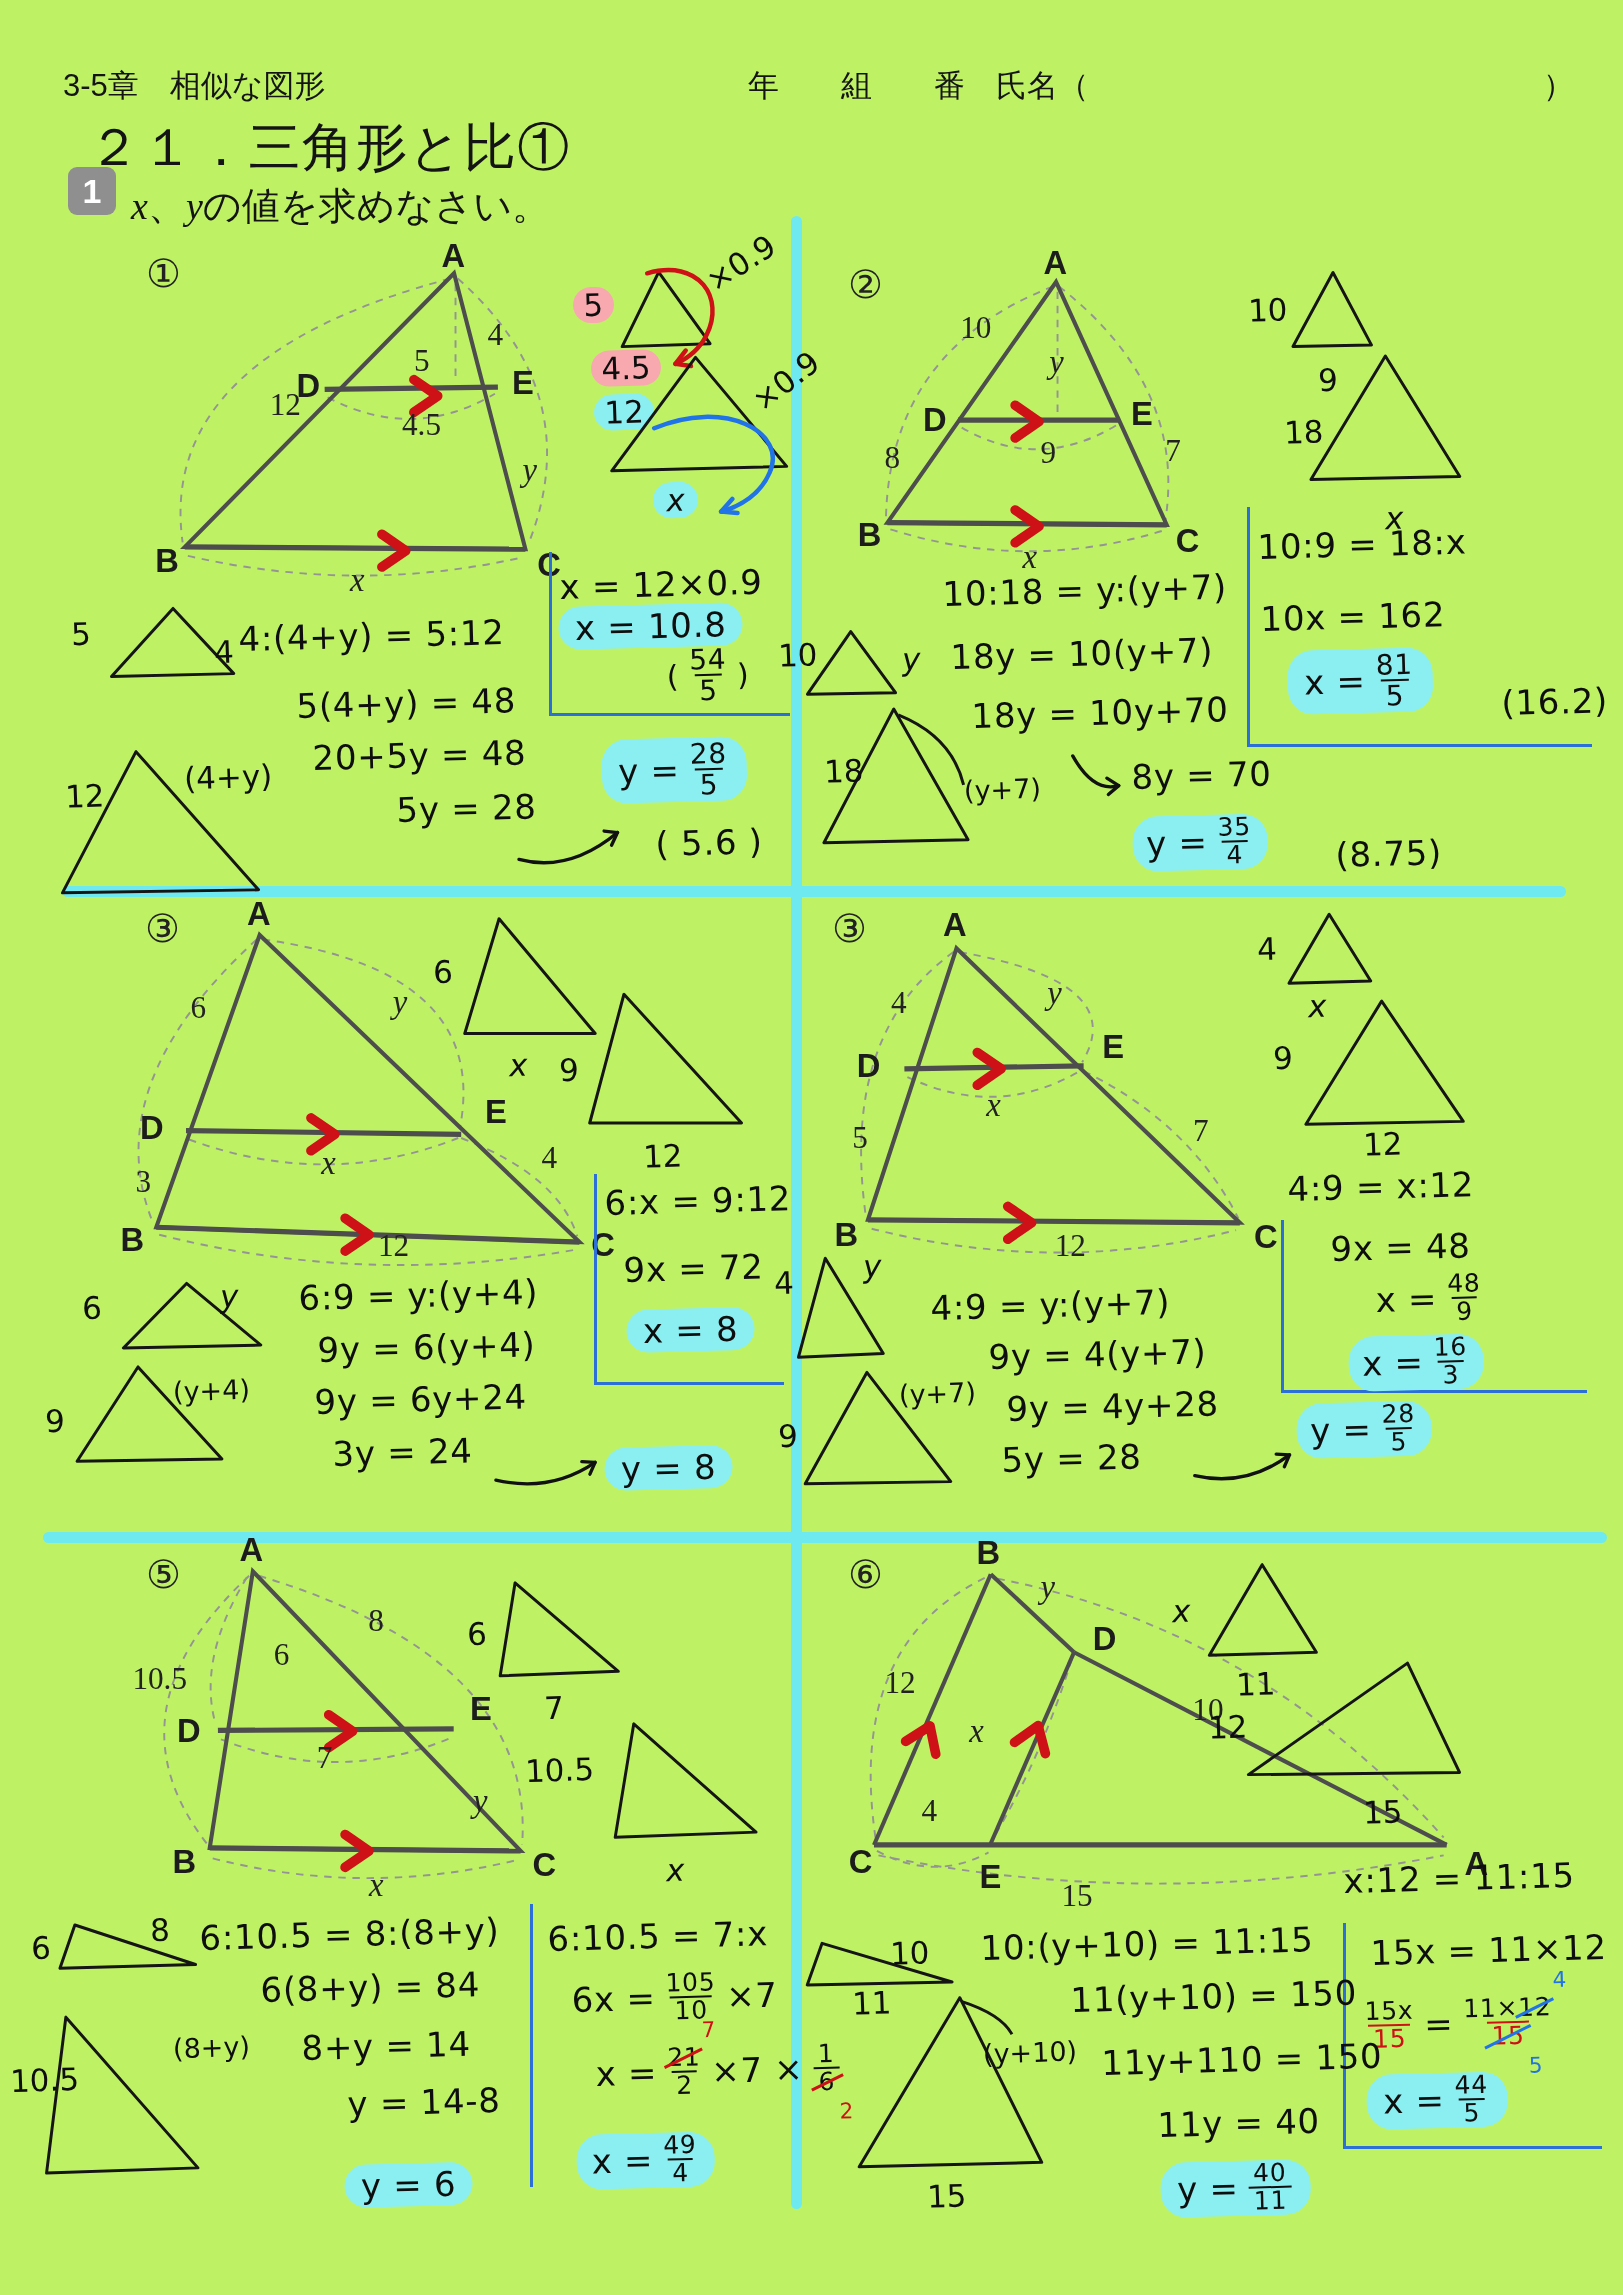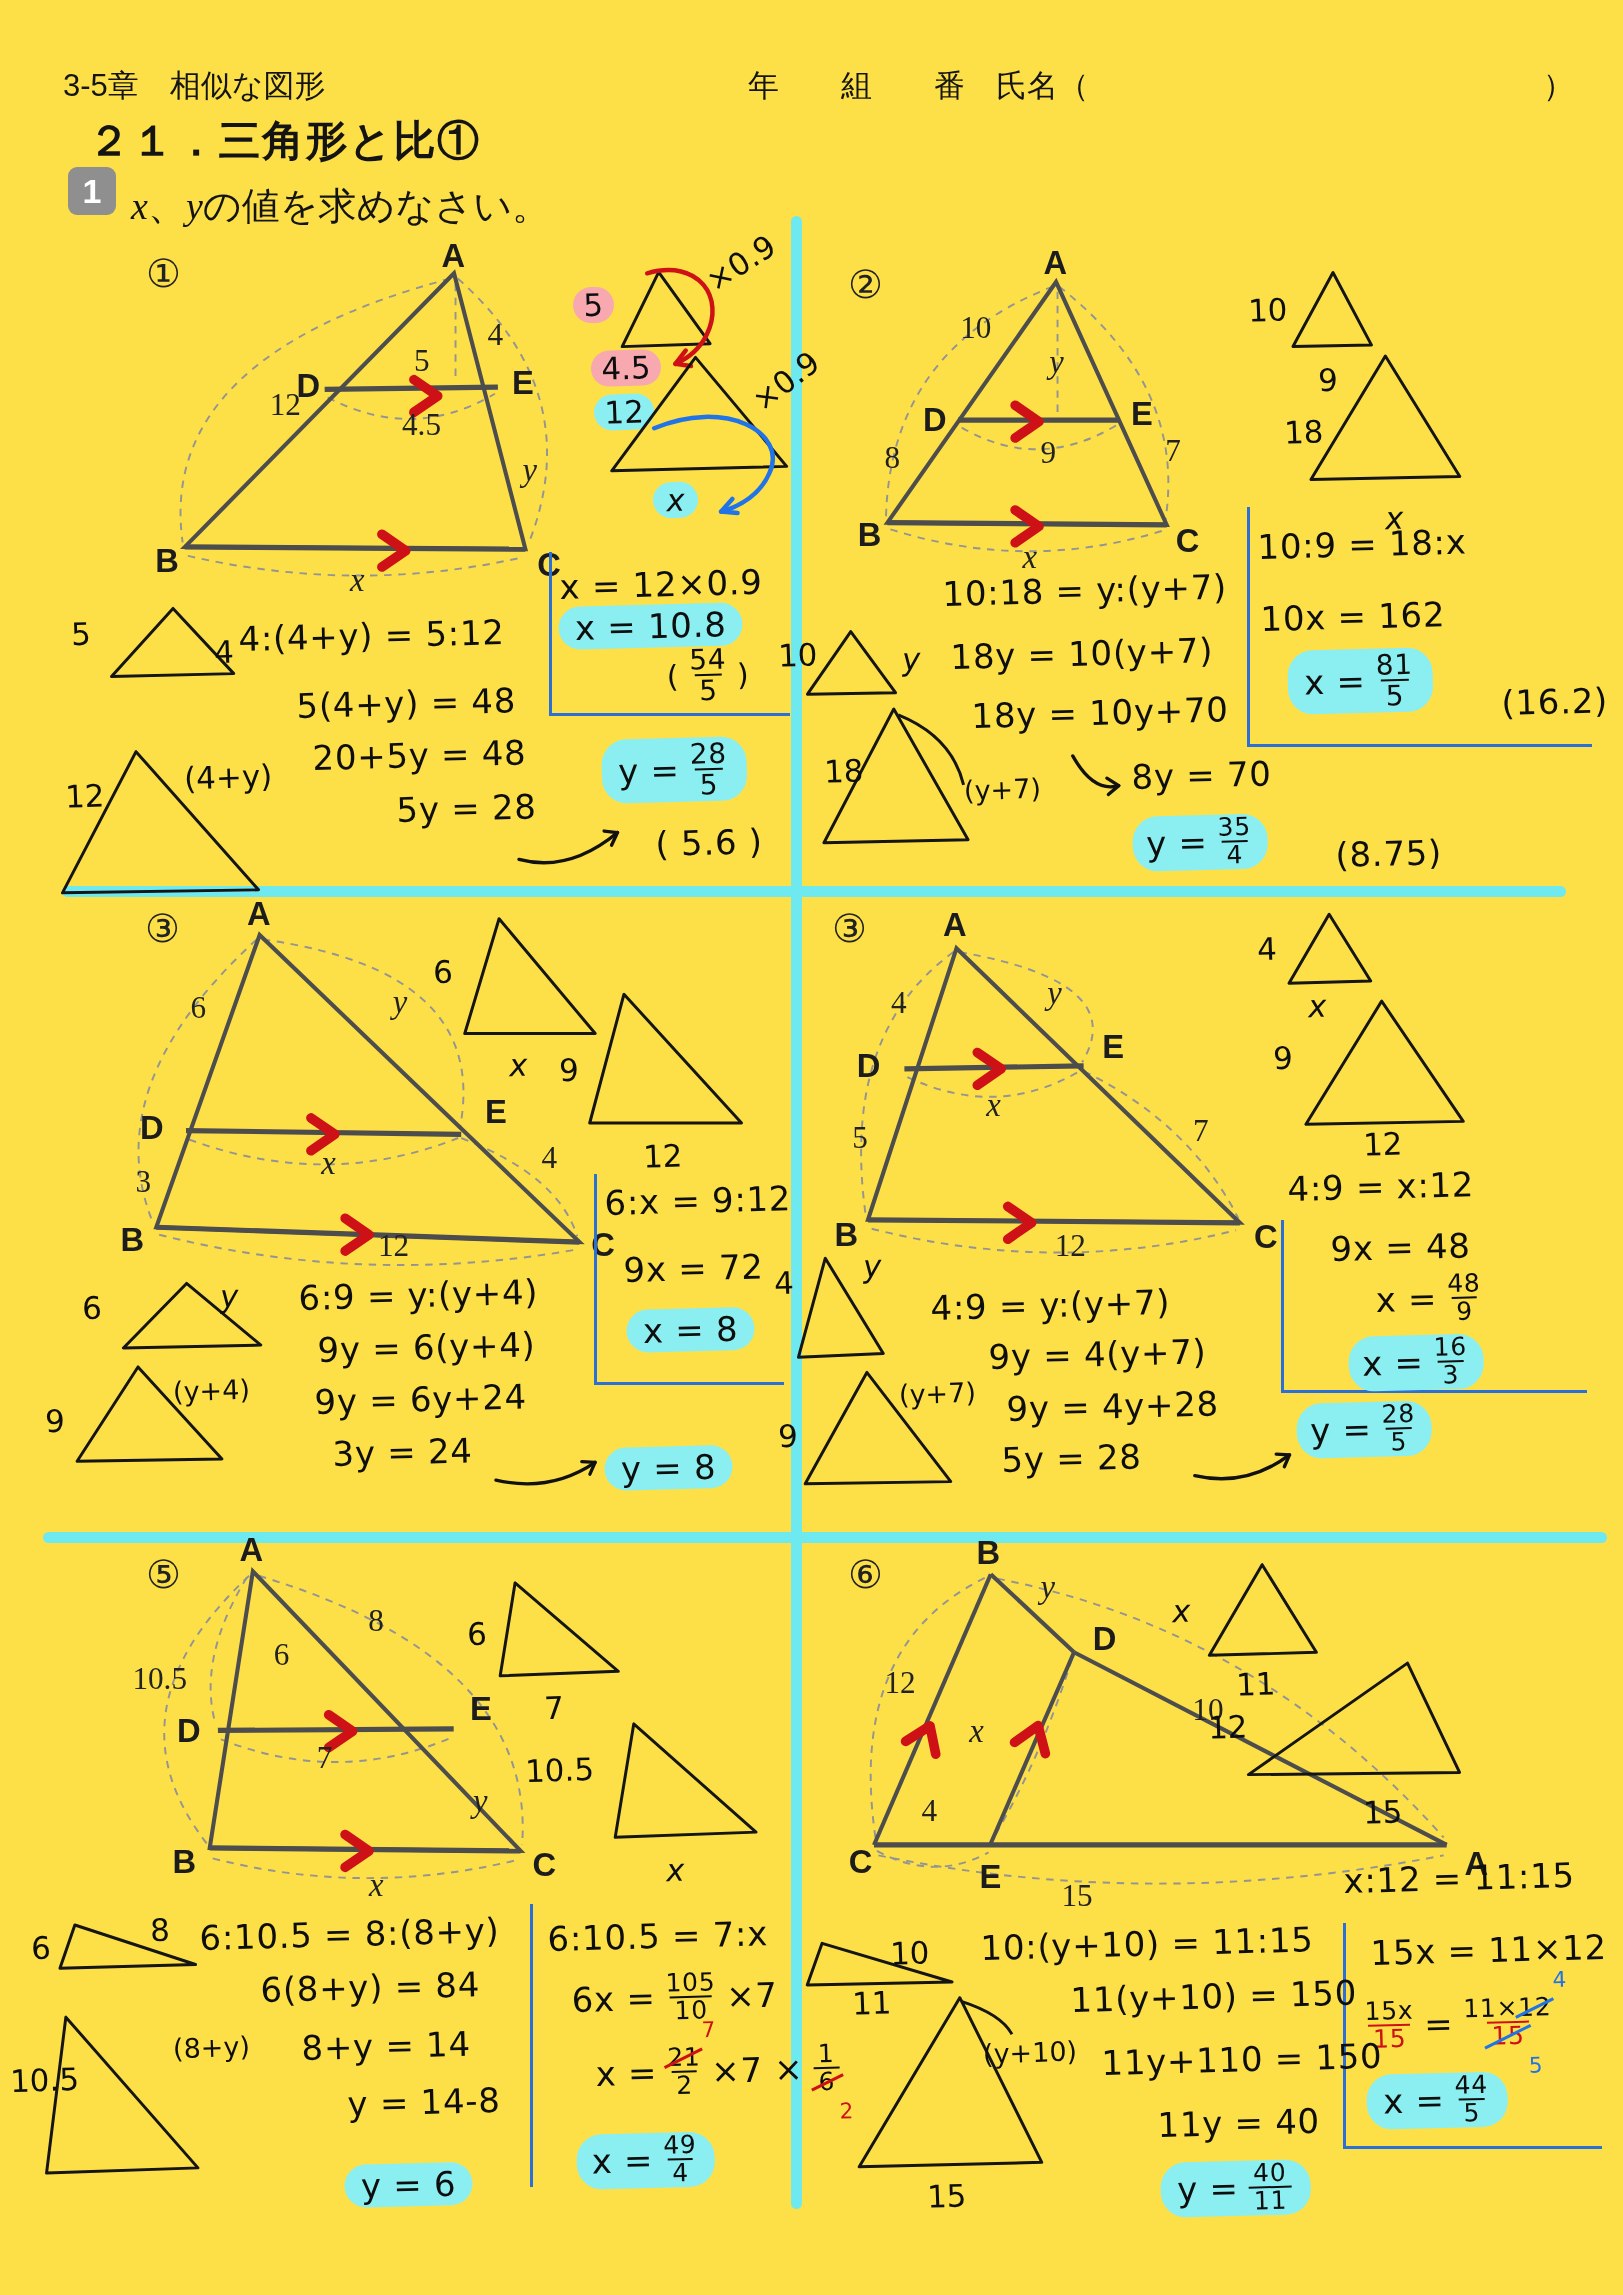--- a/index.html
+++ b/index.html
@@ -1,16 +1,16 @@
 <!DOCTYPE html>
 <html style="font-size:12px"><head>
 <meta charset="utf-8">
 <style>
   html,body{margin:0;padding:0;background:#fff}
-  #page{position:relative;width:1624px;height:2295px;background:#fde047;overflow:hidden;
+  #page{position:relative;width:1624px;height:2295px;background:#bef264;overflow:hidden;
         font-family:"Liberation Sans",sans-serif;color:#111}
   .prt{position:absolute;font-family:"Liberation Sans",sans-serif;color:#141414;white-space:nowrap}
   .ser{font-family:"Liberation Serif",serif}
   .eq{position:absolute;font-family:"DejaVu Sans",sans-serif;font-size:34px;color:#0e0e0e;
       white-space:nowrap;transform:rotate(-1.5deg);transform-origin:left top;letter-spacing:0.7px}
   .s40{font-size:30px}.s36{font-size:27px}
   .hl{background:#8BEFF2;border-radius:25px;padding:1.5px 16.4px}
   .hlp{background:#F7A9AF;border-radius:21px;padding:0 10.4px}
   .red{color:#CE1117}.blu{color:#2173E8}
   .frline{display:inline-flex;align-items:center;gap:7.4px}
@@ -44,21 +44,21 @@
         color:#fff;font:700 34px "Liberation Sans",sans-serif;display:flex;align-items:center;justify-content:center}
 </style>
 </head>
 <body>
 
 <div id="page">
 
   <div class="prt" style="left:63px;top:65px;font-size:31px">3-5章　相似な図形</div>
   <div class="prt" style="left:748px;top:65px;font-size:31px">年　　組　　番　氏名（</div>
   <div class="prt" style="left:1543px;top:65px;font-size:31px">）</div>
-  <div class="prt" style="left:88px;top:113px;font-size:42px;font-weight:700;letter-spacing:1.5px">２１．三角形と比①</div>
+  <div class="prt" style="left:88px;top:113px;font-size:52px;font-weight:400;letter-spacing:1.5px">２１．三角形と比①</div>
   <div class="box1" style="left:68px;top:167px">
       <span>1</span>
     </div>
   <div class="prt" style="left:131px;top:181px;font-size:38px">
     <span class="ser" style="font-style:italic">x</span><span>、</span><span class="ser" style="font-style:italic">y</span><span>の値を求めなさい。</span>
   </div>
 
   <div class="divider" style="left:791px;top:216px;width:11px;height:1993px"></div>
   <div class="divider" style="left:62px;top:886px;width:1504px;height:11px"></div>
   <div class="divider" style="left:43px;top:1532px;width:1564px;height:11px"></div>

